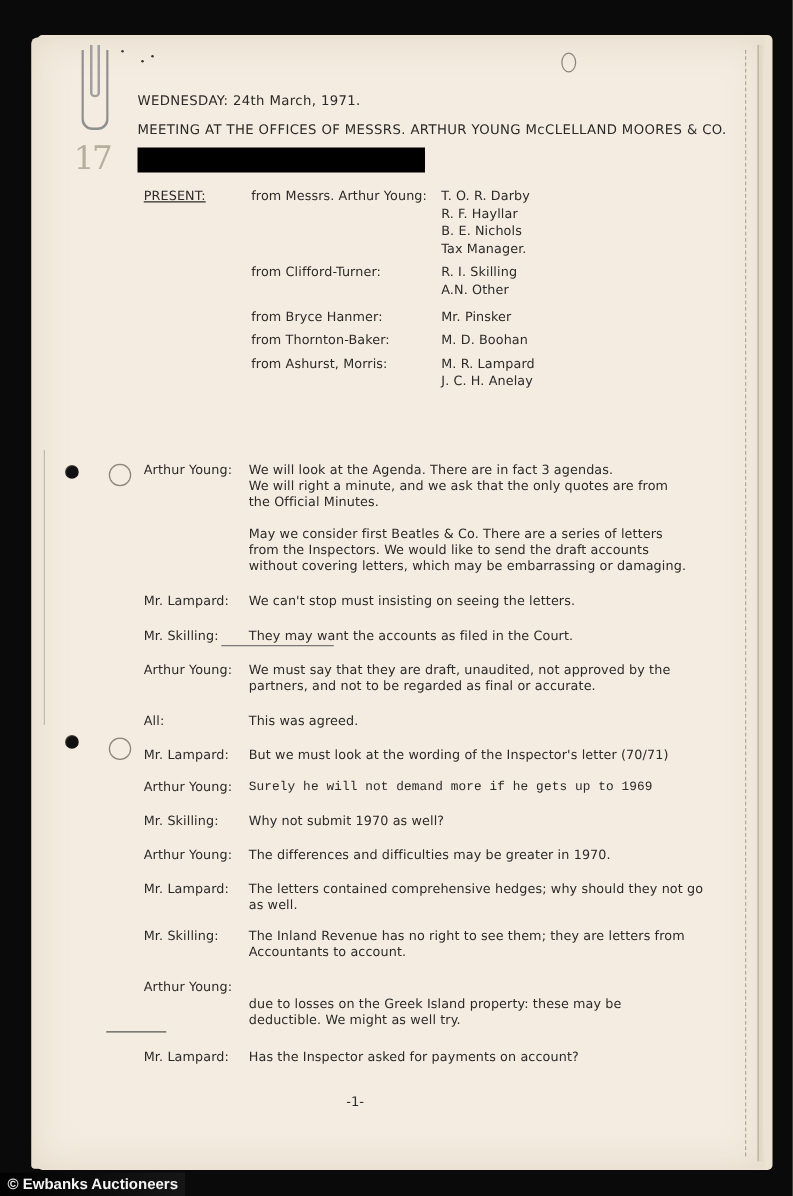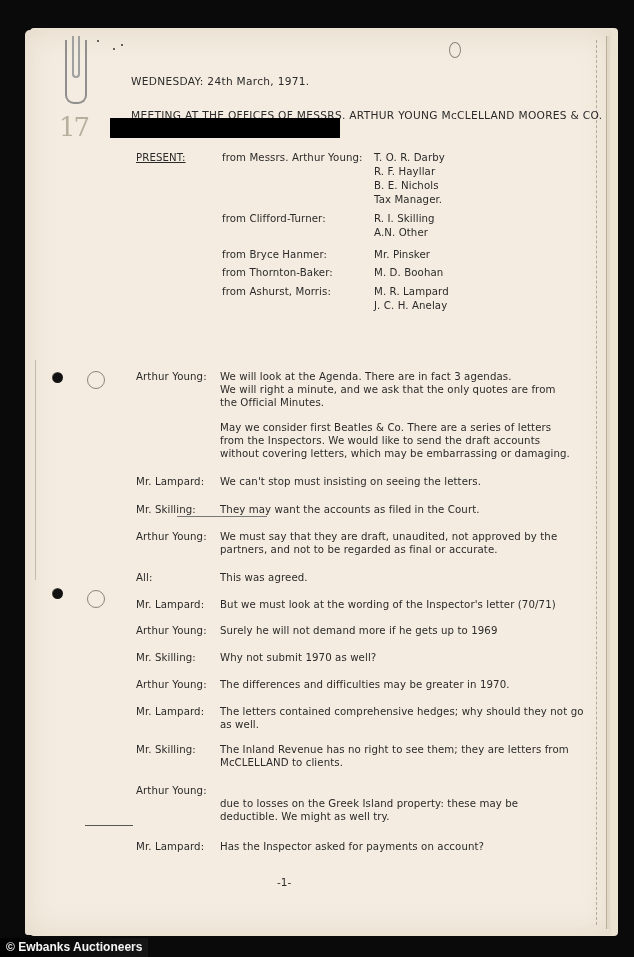--- a/index.html
+++ b/index.html
@@ -55,21 +55,21 @@
     .ring-mark {
       position: absolute; width: 16px; height: 16px; border-radius: 50%;
       border: 1px solid #8b857c;
     }
     .ring-top {
       position: absolute; left: 424px; top: 12px; width: 10px; height: 14px;
       border: 1px solid #8b857c; border-radius: 50%;
     }
 
     .doc { position: absolute; left: 0; top: 0; width: 100%; height: 100%; color: #2b2a2a; }
-    .t { position: absolute; font-size: 10.2px; line-height: 13px; white-space: nowrap; letter-spacing: 0.1px; margin-left: 21px; }
+    .t { position: absolute; font-size: 10.2px; line-height: 13px; white-space: nowrap; letter-spacing: 0.1px; }
     .header-line { font-size: 10.6px; letter-spacing: 0.3px; }
     .redaction { position: absolute; left: 85px; top: 88px; width: 230px; height: 20px; background: #000; }
 
     .label { left: 90px; }
     .body-col { left: 174px; }
     .present-label { left: 90px; text-decoration: underline; }
     .from-col { left: 176px; }
     .name-col { left: 328px; }
 
     .page-number { position: absolute; left: 252px; top: 846px; font-size: 10.5px; }
@@ -103,21 +103,21 @@
   <div class="ring-mark" style="left:62px; top:560px;"></div>
 
   <div class="speck" style="left:72px; top:10px;"></div>
   <div class="speck" style="left:88px; top:18px;"></div>
   <div class="speck" style="left:96px; top:14px;"></div>
   <div class="dash-mark" style="left:60px; top:795px; width:48px;"></div>
   <div class="dash-mark" style="left:152px; top:486px; width:90px; background:#777;"></div>
 
   <div class="doc" id="doc">
     <div class="t header-line" style="left:85px; top:45px;">WEDNESDAY:  24th March, 1971.</div>
-    <div class="t header-line" style="left:85px; top:79px;">MEETING AT THE OFFICES OF MESSRS. ARTHUR YOUNG McCLELLAND MOORES &amp; CO.</div>
+    <div class="t header-line" style="left:85px; top:68px;">MEETING AT THE OFFICES OF MESSRS. ARTHUR YOUNG McCLELLAND MOORES &amp; CO.</div>
     <div class="redaction"></div>
 
     <div class="t present-label" style="top:121px;">PRESENT:</div>
 
     <div class="t from-col" style="top:121px;">from Messrs. Arthur Young:</div>
     <div class="t name-col" style="top:121px;">T. O. R. Darby</div>
     <div class="t name-col" style="top:135px;">R. F. Hayllar</div>
     <div class="t name-col" style="top:149px;">B. E. Nichols</div>
     <div class="t name-col" style="top:163px;text-align:center;">Tax Manager.</div>
 
@@ -154,35 +154,35 @@
     <div class="t body-col" style="top:500px;">We must say that they are draft, unaudited, not approved by the</div>
     <div class="t body-col" style="top:513px;">partners, and not to be regarded as final or accurate.</div>
 
     <div class="t label" style="top:541px;">All:</div>
     <div class="t body-col" style="top:541px;">This was agreed.</div>
 
     <div class="t label" style="top:568px;">Mr. Lampard:</div>
     <div class="t body-col" style="top:568px;">But we must look at the wording of the Inspector's letter (70/71)</div>
 
     <div class="t label" style="top:594px;">Arthur Young:</div>
-    <div class="t body-col" style="top:594px;">Surely he will not demand more if he gets up to 1969</div>
+    <div class="t body-col" style="top:594px;font-family:Liberation Mono, monospace;">Surely he will not demand more if he gets up to 1969</div>
 
     <div class="t label" style="top:621px;">Mr. Skilling:</div>
     <div class="t body-col" style="top:621px;">Why not submit 1970 as well?</div>
 
     <div class="t label" style="top:648px;">Arthur Young:</div>
     <div class="t body-col" style="top:648px;">The differences and difficulties may be greater in 1970.</div>
 
     <div class="t label" style="top:675px;">Mr. Lampard:</div>
     <div class="t body-col" style="top:675px;">The letters contained comprehensive hedges; why should they not go</div>
     <div class="t body-col" style="top:688px;">as well.</div>
 
     <div class="t label" style="top:713px;">Mr. Skilling:</div>
     <div class="t body-col" style="top:713px;">The Inland Revenue has no right to see them; they are letters from</div>
-    <div class="t body-col" style="top:726px;">McCLELLAND to clients.</div>
+    <div class="t body-col" style="top:726px;">Accountants to account.</div>
 
     <div class="t label" style="top:754px;">Arthur Young:</div>
     <div class="t body-col" style="top:767px;">due to losses on the Greek Island property:  these may be</div>
     <div class="t body-col" style="top:780px;">deductible.   We might as well try.</div>
 
     <div class="t label" style="top:810px;">Mr. Lampard:</div>
     <div class="t body-col" style="top:810px;">Has the Inspector asked for payments on account?</div>
 
     <div class="page-number">-1-</div>
   </div>

